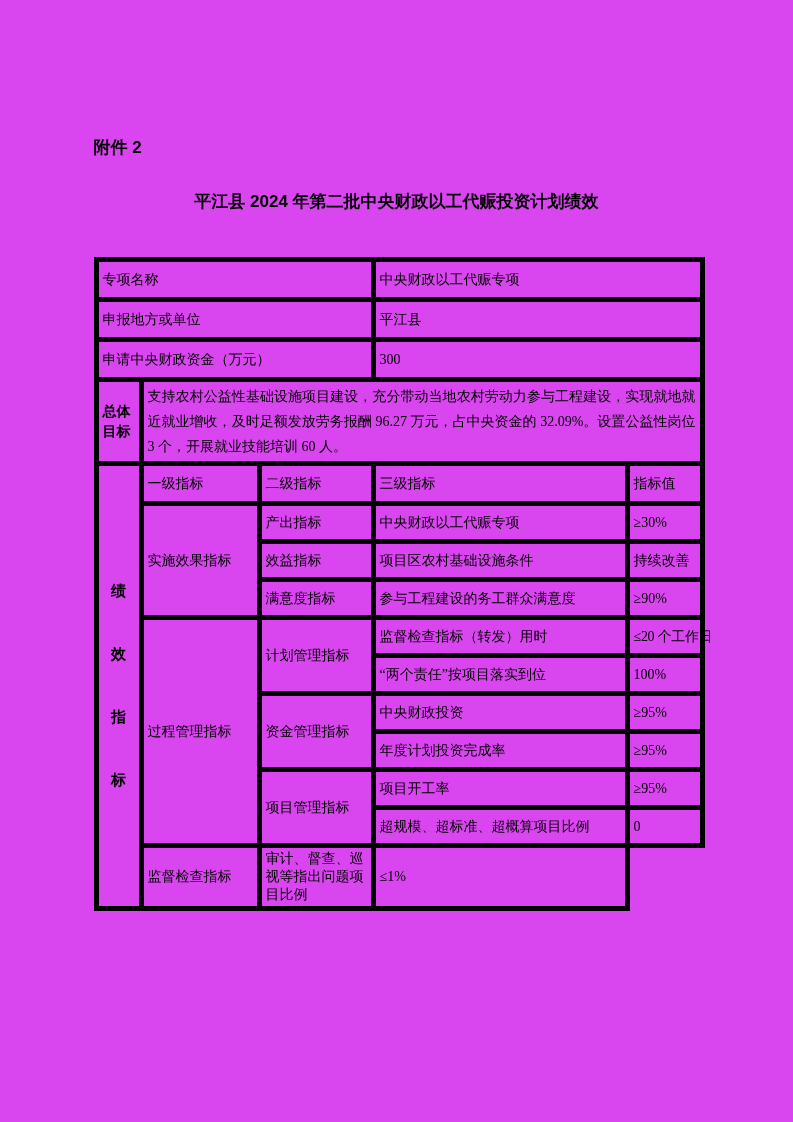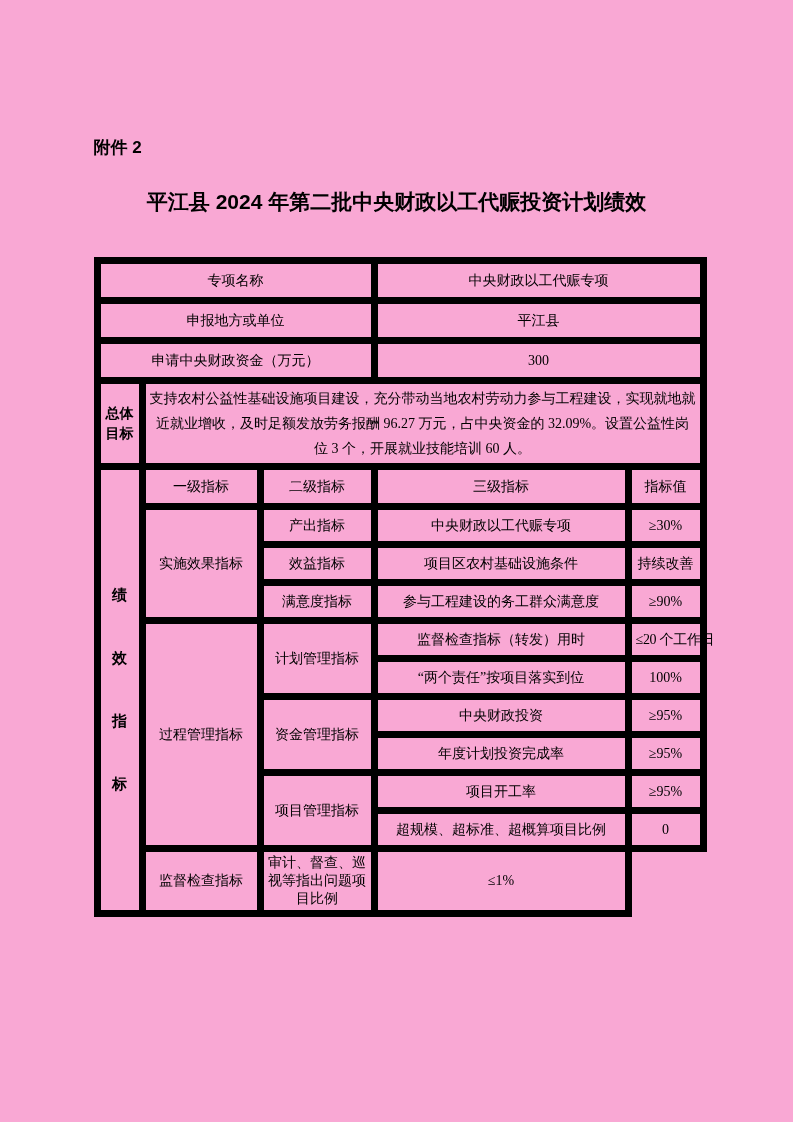--- a/index.html
+++ b/index.html
@@ -1,52 +1,51 @@
 <!DOCTYPE html>
 <html><head>
 <meta charset="utf-8">
 <style>
   * { box-sizing: border-box; }
   html, body { margin: 0; padding: 0; background: #ffffff; }
   .page {
     width: 793px;
     height: 1122px;
-    background: #f9a8d4;
+    background: #d946ef;
     color: #000;
     font-family: "Liberation Serif", serif;
     overflow: hidden;
   }
   .content {
     width: 606px;
     margin: 0 auto;
   }
   .attachment {
     padding-top: 136px;
     font-family: "Liberation Sans", sans-serif;
     font-weight: bold;
     font-size: 17px;
     text-align: left;
   }
   .doc-title {
     margin-top: 24px;
     text-align: center;
     font-family: "Liberation Sans", sans-serif;
     font-weight: bold;
-    font-size: 21px;
+    font-size: 17px;
     line-height: 38px;
   }
   table.main {
     border-collapse: collapse;
     width: 100%;
     margin-top: 36px;
     table-layout: fixed;
   }
   table.main td {
-    border: 7px solid #000000;
-    text-align: center;
+    border: 5px solid #000000;
     vertical-align: middle;
     font-size: 14px;
     padding: 2px 4px;
     word-break: break-all;
   }
   tr.info-row td { height: 40px; }
   tr.goal-row td { height: 79px; }
   tr.header-row td { height: 40px; }
   tr.data-row td { height: 38px; }
   td.goal-label {

